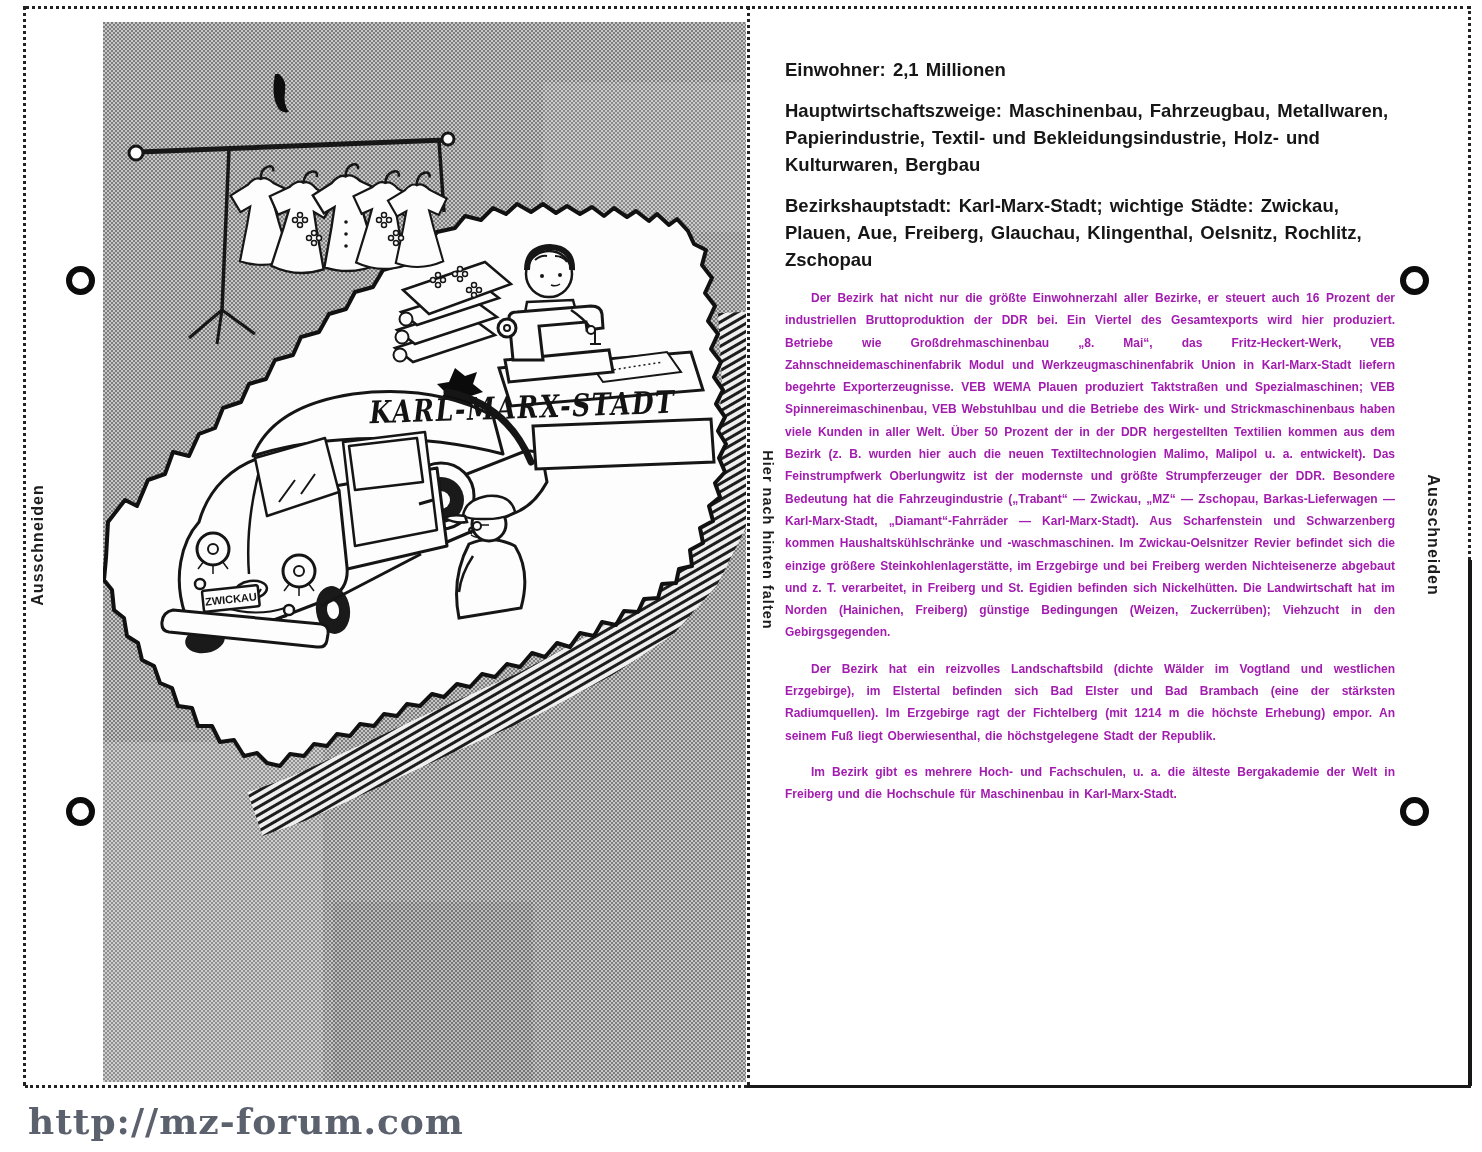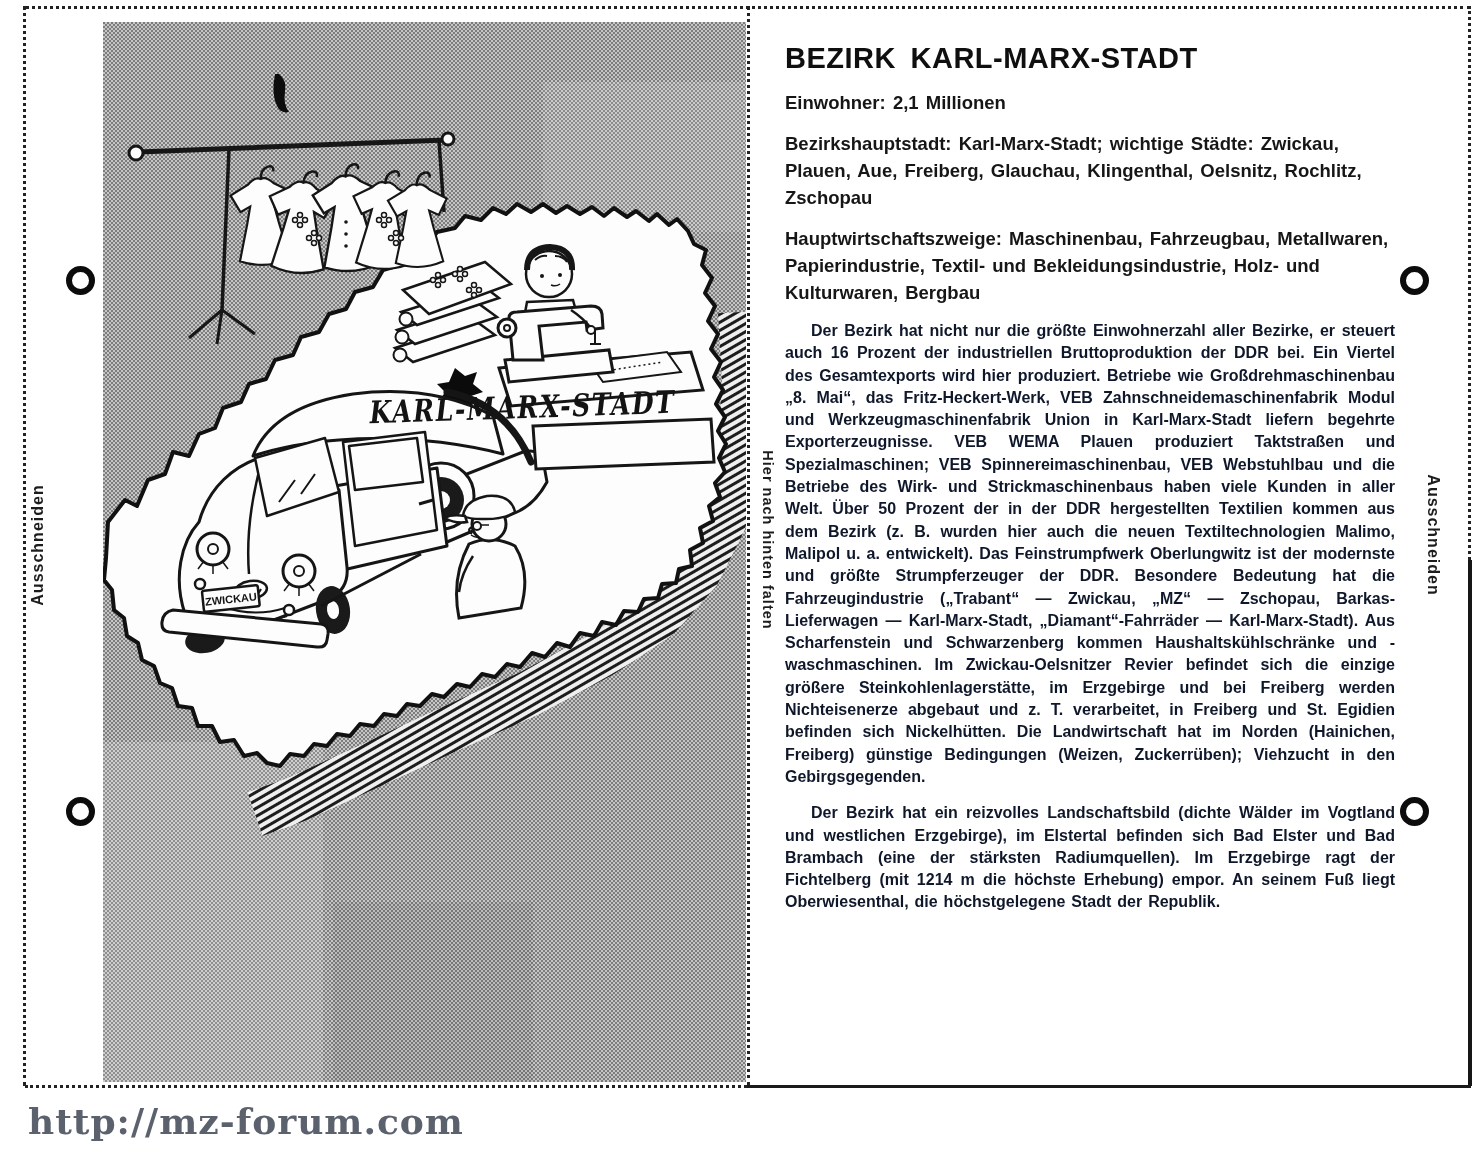--- a/index.html
+++ b/index.html
@@ -20,22 +20,22 @@
   .vlabel{position:absolute;font-weight:bold;color:#1c1c1c;white-space:nowrap;letter-spacing:1px;}
   .vl-left{left:38px;top:545px;font-size:16px;transform:translate(-50%,-50%) rotate(-90deg);}
   .vl-mid{left:768px;top:540px;font-size:14.5px;transform:translate(-50%,-50%) rotate(90deg);}
   .vl-right{left:1433px;top:535px;font-size:16px;transform:translate(-50%,-50%) rotate(90deg);}
   
   .pane{position:absolute;left:103px;top:22px;width:643px;height:1060px;}
   
   .info{position:absolute;left:785px;top:42px;width:618px;}
   .info h1{margin:0;font-size:29px;letter-spacing:.5px;word-spacing:6px;color:#0f0f0f;font-weight:bold;}
   .stat{margin-top:14px;font-size:18.5px;line-height:27px;font-weight:bold;color:#161616;word-spacing:2px;}
-  .para{margin:14px 8px 0 0;font-size:16px;line-height:22.3px;text-align:justify;
-        text-indent:26px;font-weight:bold;color:#0f172a;word-spacing:1.5px;}
+  .para{margin:14px 8px 0 0;font-size:12px;line-height:22.3px;text-align:justify;
+        text-indent:26px;font-weight:bold;color:#a21caf;word-spacing:1.5px;}
   
   .wm{position:absolute;left:28px;top:1100px;font-family:"DejaVu Serif",serif;
       font-weight:bold;font-size:36px;color:#5c616e;letter-spacing:1px;}
 </style>
 </head>
 <body>
 
 <div class="sheet">
 
   <div class="bline b-top"></div>
@@ -220,31 +220,31 @@
       <path d="M362,494 Q348,492 342,496 Q352,502 364,500 Z" stroke-width="2.5"></path>
       <circle cx="374" cy="504" r="4" stroke-width="2"></circle>
       <path d="M378,503 L386,503 M368,513 q4,3 8,2" fill="none" stroke-width="1.5"></path>
     </g>
 
     <polygon points="430,404 608,397 611,440 433,447" fill="#fdfdfd" stroke="#161616" stroke-width="3"></polygon>
     <text x="420" y="396" text-anchor="middle" font-family="DejaVu Serif, serif" font-style="italic" font-weight="bold" font-size="31" letter-spacing="2" fill="#131313" textLength="306" lengthAdjust="spacingAndGlyphs" transform="rotate(-2 420 396)">KARL-MARX-STADT</text>
   </svg>
 
   <div class="info">
-    <h1>BEZIRK KARL-MARX-STADT</h1>
     <div class="stat">
       <span>Einwohner:</span>
       <span>2,1 Millionen</span>
     </div>
     <div class="stat">
+      <span>Hauptwirtschaftszweige:</span>
+      <span>Maschinenbau, Fahrzeugbau, Metallwaren, Papierindustrie, Textil- und Bekleidungsindustrie, Holz- und Kulturwaren, Bergbau</span>
+    </div>
+    <div class="stat">
       <span>Bezirkshauptstadt:</span>
       <span>Karl-Marx-Stadt; wichtige Städte: Zwickau, Plauen, Aue, Freiberg, Glauchau, Klingenthal, Oelsnitz, Rochlitz, Zschopau</span>
     </div>
-    <div class="stat">
-      <span>Hauptwirtschaftszweige:</span>
-      <span>Maschinenbau, Fahrzeugbau, Metallwaren, Papierindustrie, Textil- und Bekleidungsindustrie, Holz- und Kulturwaren, Bergbau</span>
-    </div>
     <p class="para">Der Bezirk hat nicht nur die größte Einwohnerzahl aller Bezirke, er steuert auch 16 Prozent der industriellen Bruttoproduktion der DDR bei. Ein Viertel des Gesamtexports wird hier produziert. Betriebe wie Großdrehmaschinenbau „8. Mai“, das Fritz-Heckert-Werk, VEB Zahnschneidemaschinenfabrik Modul und Werkzeugmaschinenfabrik Union in Karl-Marx-Stadt liefern begehrte Exporterzeugnisse. VEB WEMA Plauen produziert Taktstraßen und Spezialmaschinen; VEB Spinnereimaschinenbau, VEB Webstuhlbau und die Betriebe des Wirk- und Strickmaschinenbaus haben viele Kunden in aller Welt. Über 50 Prozent der in der DDR hergestellten Textilien kommen aus dem Bezirk (z. B. wurden hier auch die neuen Textiltechnologien Malimo, Malipol u. a. entwickelt). Das Feinstrumpfwerk Oberlungwitz ist der modernste und größte Strumpferzeuger der DDR. Besondere Bedeutung hat die Fahrzeugindustrie („Trabant“ — Zwickau, „MZ“ — Zschopau, Barkas-Lieferwagen — Karl-Marx-Stadt, „Diamant“-Fahrräder — Karl-Marx-Stadt). Aus Scharfenstein und Schwarzenberg kommen Haushaltskühlschränke und -waschmaschinen. Im Zwickau-Oelsnitzer Revier befindet sich die einzige größere Steinkohlenlagerstätte, im Erzgebirge und bei Freiberg werden Nichteisenerze abgebaut und z. T. verarbeitet, in Freiberg und St. Egidien befinden sich Nickelhütten. Die Landwirtschaft hat im Norden (Hainichen, Freiberg) günstige Bedingungen (Weizen, Zuckerrüben); Viehzucht in den Gebirgsgegenden.</p>
     <p class="para">Der Bezirk hat ein reizvolles Landschaftsbild (dichte Wälder im Vogtland und westlichen Erzgebirge), im Elstertal befinden sich Bad Elster und Bad Brambach (eine der stärksten Radiumquellen). Im Erzgebirge ragt der Fichtelberg (mit 1214 m die höchste Erhebung) empor. An seinem Fuß liegt Oberwiesenthal, die höchstgelegene Stadt der Republik.</p>
+    <p class="para">Im Bezirk gibt es mehrere Hoch- und Fachschulen, u. a. die älteste Bergakademie der Welt in Freiberg und die Hochschule für Maschinenbau in Karl-Marx-Stadt.</p>
   </div>
 
   <div class="wm">http://mz-forum.com</div>
 </div>
 
 </body></html>

